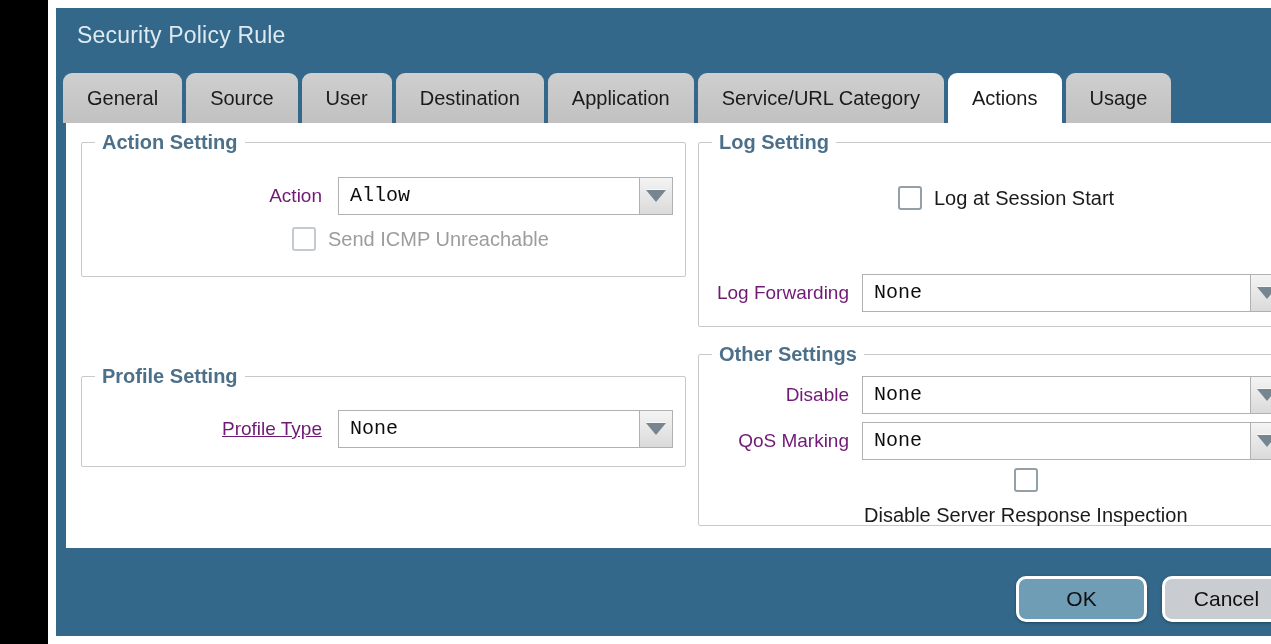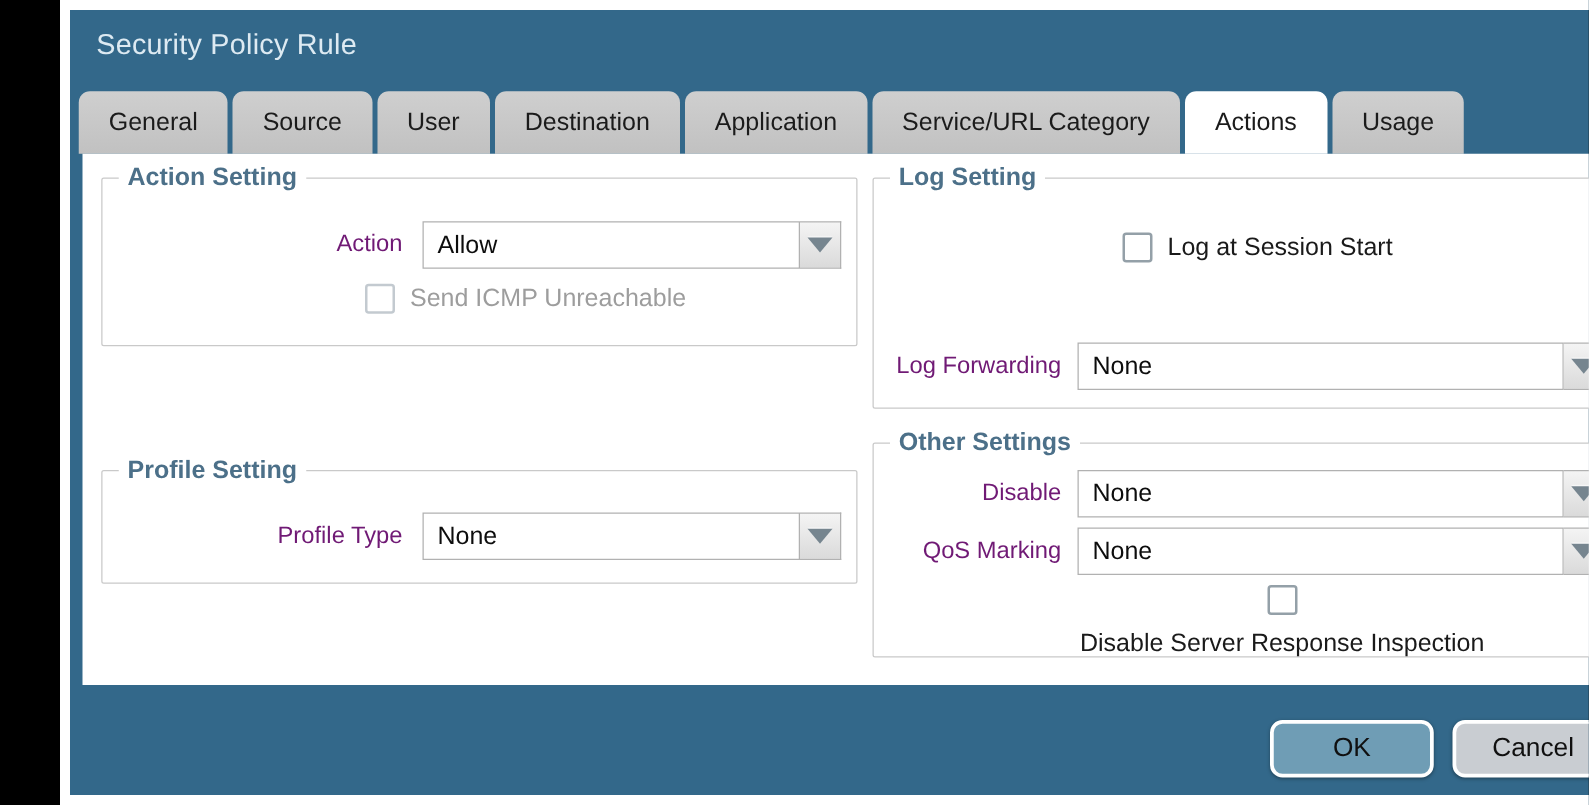--- a/index.html
+++ b/index.html
@@ -57,21 +57,21 @@
   .fs-profile{ left:15px;  top:253px; width:605px; height:91px;  }
   .fs-log    { left:632px; top:19px;  width:600px; height:185px; }
   .fs-other  { left:632px; top:231px; width:600px; height:172px; }
 
   
   .lbl{
     position:absolute; text-align:right; font-size:19px; color:#701a75;
     line-height:38px; white-space:nowrap;
   }
   .select{
-    position:absolute; height:38px; display:flex; cursor:pointer;
+    position:absolute; height:38px; display:flex; cursor:pointer;font-family:Liberation Mono, monospace;
   }
   .sel-box{
     flex:1; border:1px solid #b1b1b1; background:#fff;
     font-size:20px; color:#0d0d0d; line-height:36px; padding-left:11px;
     overflow:hidden; white-space:nowrap;
   }
   .sel-btn{
     width:33px; border:1px solid #b1b1b1; border-left:none;
     background:linear-gradient(#f4f4f4,#dadada);
     display:flex; align-items:center; justify-content:center;
@@ -141,21 +141,21 @@
       <div class="cbrow disabled" style="left:210px;top:84px;">
         <span class="cb">
           
         </span>
         <span class="cbl">Send ICMP Unreachable</span>
       </div>
     </div>
 
     <div class="fs fs-profile">
       <span class="fs-legend">Profile Setting</span>
-      <span class="lbl" style="left:0;width:240px;top:33px;">Profile Type</span>
+      <span class="lbl" style="left:0;width:240px;top:33px;text-decoration:underline;">Profile Type</span>
       <div class="select" style="left:256px;top:33px;width:335px;">
         <span class="sel-box">None</span>
         <span class="sel-btn">
             <i class="tri"></i>
           </span>
       </div>
     </div>
 
     <div class="fs fs-log">
       <span class="fs-legend">Log Setting</span>

